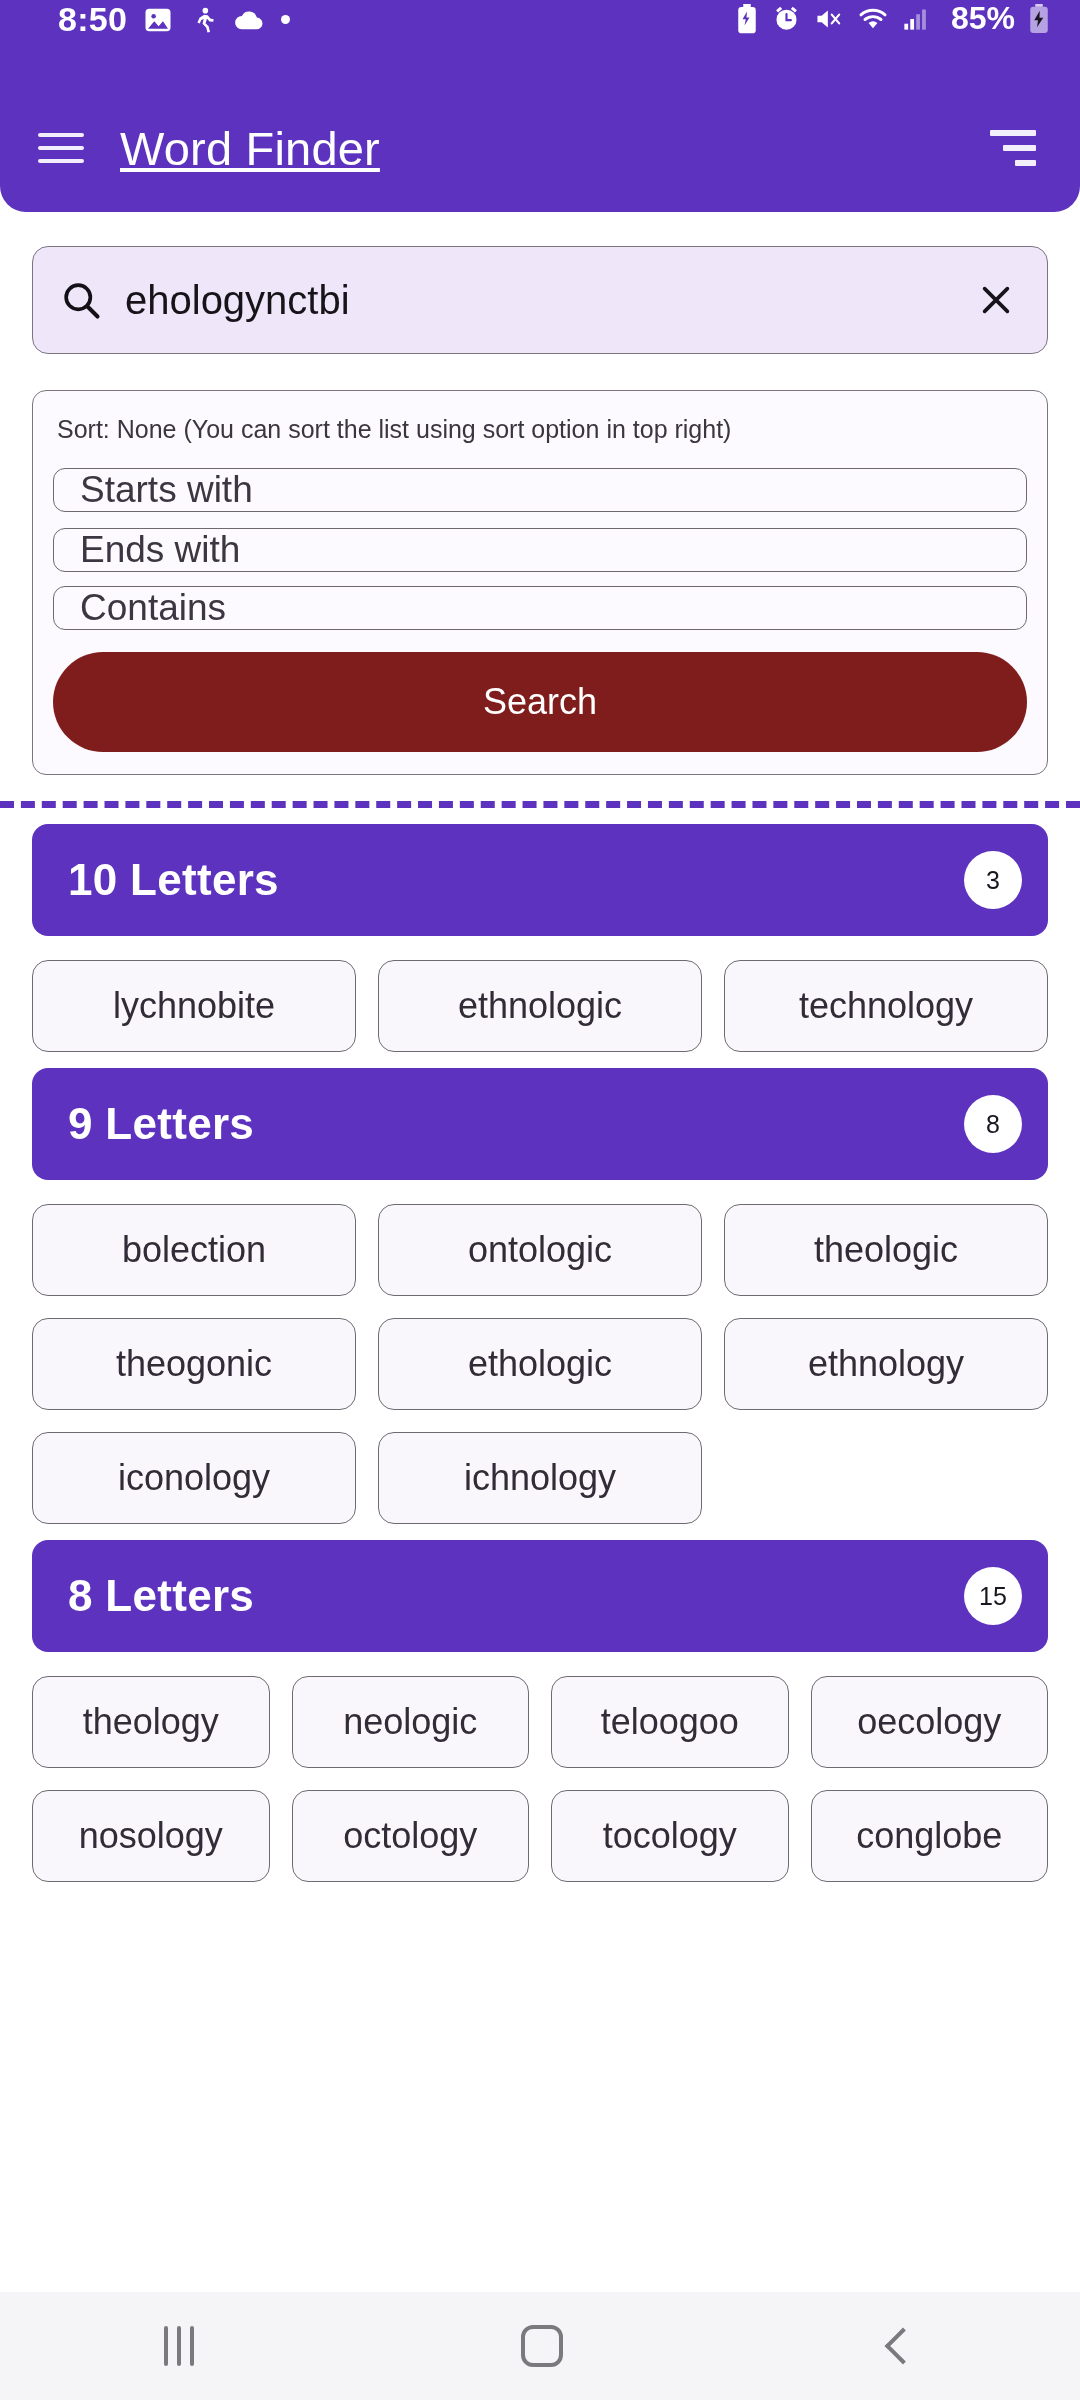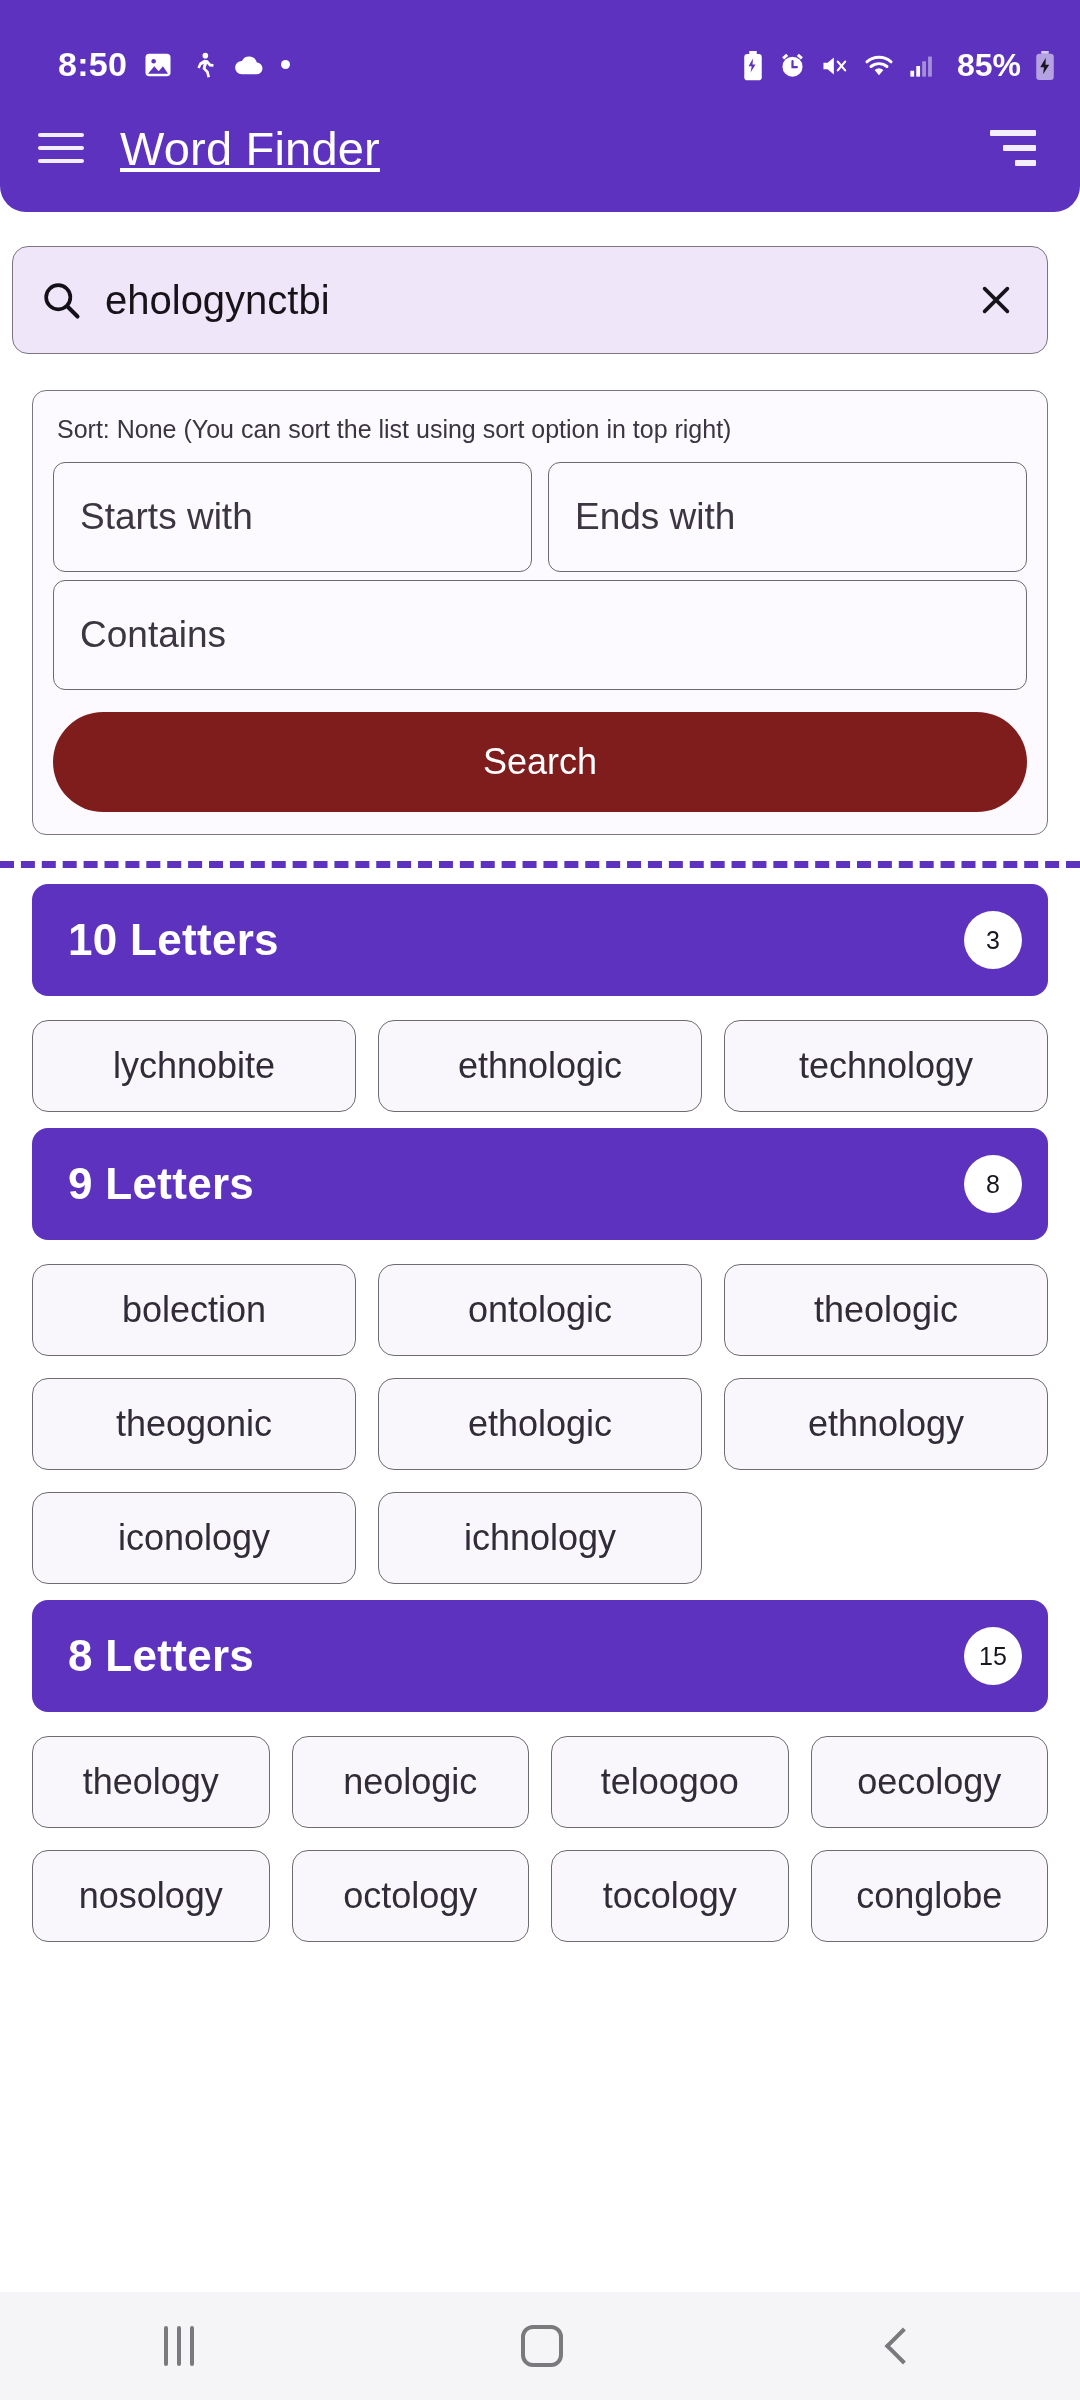--- a/index.html
+++ b/index.html
@@ -7,22 +7,22 @@
     width: 1080px; height: 2400px;
     background: #ffffff;
     font-family: "Liberation Sans", sans-serif;
     overflow: hidden;
   }
   .screen { position: relative; width: 1080px; height: 2400px; background:#fff; }
 
   
   .statusbar {
     height: 84px; background: #5C32BE;
-    display: flex; align-items: flex-end; justify-content: space-between;
-    padding: 0 24px 0 58px; color: #fff;
+    display: flex; align-items: flex-start; justify-content: space-between;
+    padding: 0 30px 0 58px; color: #fff;
   }
   .sb-left { display: flex; align-items: center; gap: 16px; }
   .sb-right { display: flex; align-items: center; gap: 13px; }
   .sb-time { font-size: 34px; font-weight: 600; letter-spacing: .3px; }
   .sb-ico { display: inline-flex; align-items:center; justify-content:center; }
   .sb-pct { font-size: 32px; font-weight: 600; margin-left: 10px; }
   .dot-ico { width: 9px; height: 9px; border-radius: 50%; background: #fff; display:inline-block; }
 
   
   .appbar {
@@ -32,36 +32,36 @@
   }
   .hamburger { width: 46px; display:flex; flex-direction:column; gap:9px; cursor:pointer; padding: 12px 0; }
   .hamburger span { display:block; height:4px; background:#f3eefb; border-radius:2px; }
   .appbar-title { font-size: 47px; font-weight: 400; margin-left: 36px; letter-spacing:.2px; flex:1; }
   .sorticon { display:flex; flex-direction:column; align-items:flex-end; gap:9px; cursor:pointer; }
   .sorticon i { display:block; height:6px; background:#f3eefb; border-radius:1px; }
   .sorticon i:nth-child(1){ width:46px; }
   .sorticon i:nth-child(2){ width:33px; }
   .sorticon i:nth-child(3){ width:21px; }
 
-  .searchwrap { padding: 34px 32px 0 12px; }
+  .searchwrap { padding: 34px 32px 0 32px; }
   .searchbar {
     height: 108px; background: #F0E6F9; border: 1.5px solid #7b7580;
     border-radius: 16px; display: flex; align-items: center;
     padding: 0 30px 0 26px; gap: 22px;
   }
   .search-ico { flex: 0 0 auto; display:flex; }
   .search-val { flex: 1; font-size: 40px; color: #171419; }
   .clear-ico { flex:0 0 auto; display:flex; cursor:pointer; }
 
   .filtercard {
     margin: 36px 32px 0 32px; border: 1.5px solid #7b7580;
     border-radius: 14px; background: #FCFAFE; padding: 24px 20px 22px 20px;
   }
   .sortnote { font-size: 25px; color: #3a3540; padding: 0 4px 10px 4px; }
-  .filter-row { display: flex; gap: 16px; margin-top: 8px; }
+  .filter-row { display: flex; gap: 16px; margin-top: 14px; flex-direction: column; }
   .filter-input {
     flex: 1; height: 110px; border: 1.5px solid #6d6872; border-radius: 12px;
     background: #FCFAFE; display: flex; align-items: center;
     padding: 0 26px; font-size: 37px; color: #3b3641;
   }
   .search-btn {
     margin-top: 22px; height: 100px; background: #7f1d1d; color: #fff;
     border-radius: 50px; display:flex; align-items:center; justify-content:center;
     font-size: 36px; cursor:pointer;
   }

